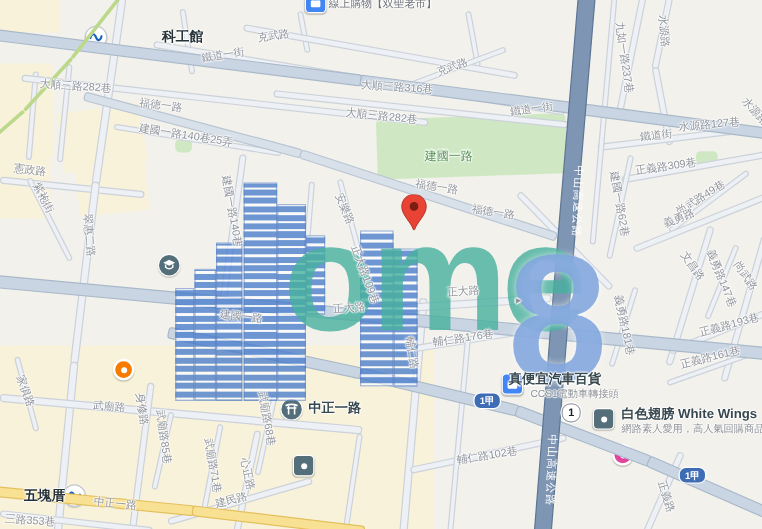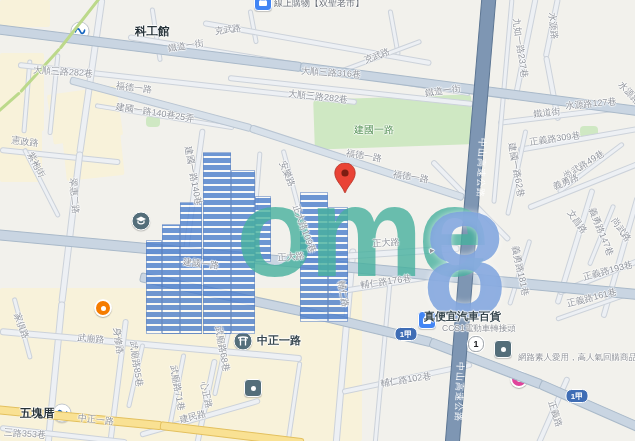--- a/index.html
+++ b/index.html
@@ -232,20 +232,21 @@
       <svg width="10" height="10" viewBox="0 0 10 10">
         <path d="M2.5 3.5 a2.5 2.5 0 0 1 5 0" fill="none" stroke="#fff" stroke-width="1.2"></path>
         <rect x="1" y="3.5" width="8" height="5.5" rx="1" fill="#fff"></rect>
       </svg>
     </div>
     <div class="poi-label" style="left: 424px; top: 316px;">真便宜汽車百貨</div>
     <div class="poi-sub" style="left: 442px; top: 329px;">CCS1電動車轉接頭</div>
     <div class="icon ic-square" style="left: 503px; top: 349px;">
       <div class="ic-inner"></div>
     </div>
+    <div class="poi-label" style="left: 518px; top: 345px;">白色翅膀 White Wings</div>
     <div class="poi-sub" style="left: 518px; top: 358px;">網路素人愛用，高人氣回購商品</div>
     <div class="icon ic-dot dot-orange" style="left: 103px; top: 308px;">
       <div class="ic-inner"></div>
     </div>
     <div class="icon ic-dot dot-pink" style="left: 519px; top: 379px;">
       <div class="ic-inner"></div>
     </div>
     <div class="shield sh-plum" style="left: 476px; top: 344px;">1</div>
     <div class="shield sh-blue" style="left: 406px; top: 334px;">1甲</div>
     <div class="shield sh-blue" style="left: 577px; top: 396px;">1甲</div>

